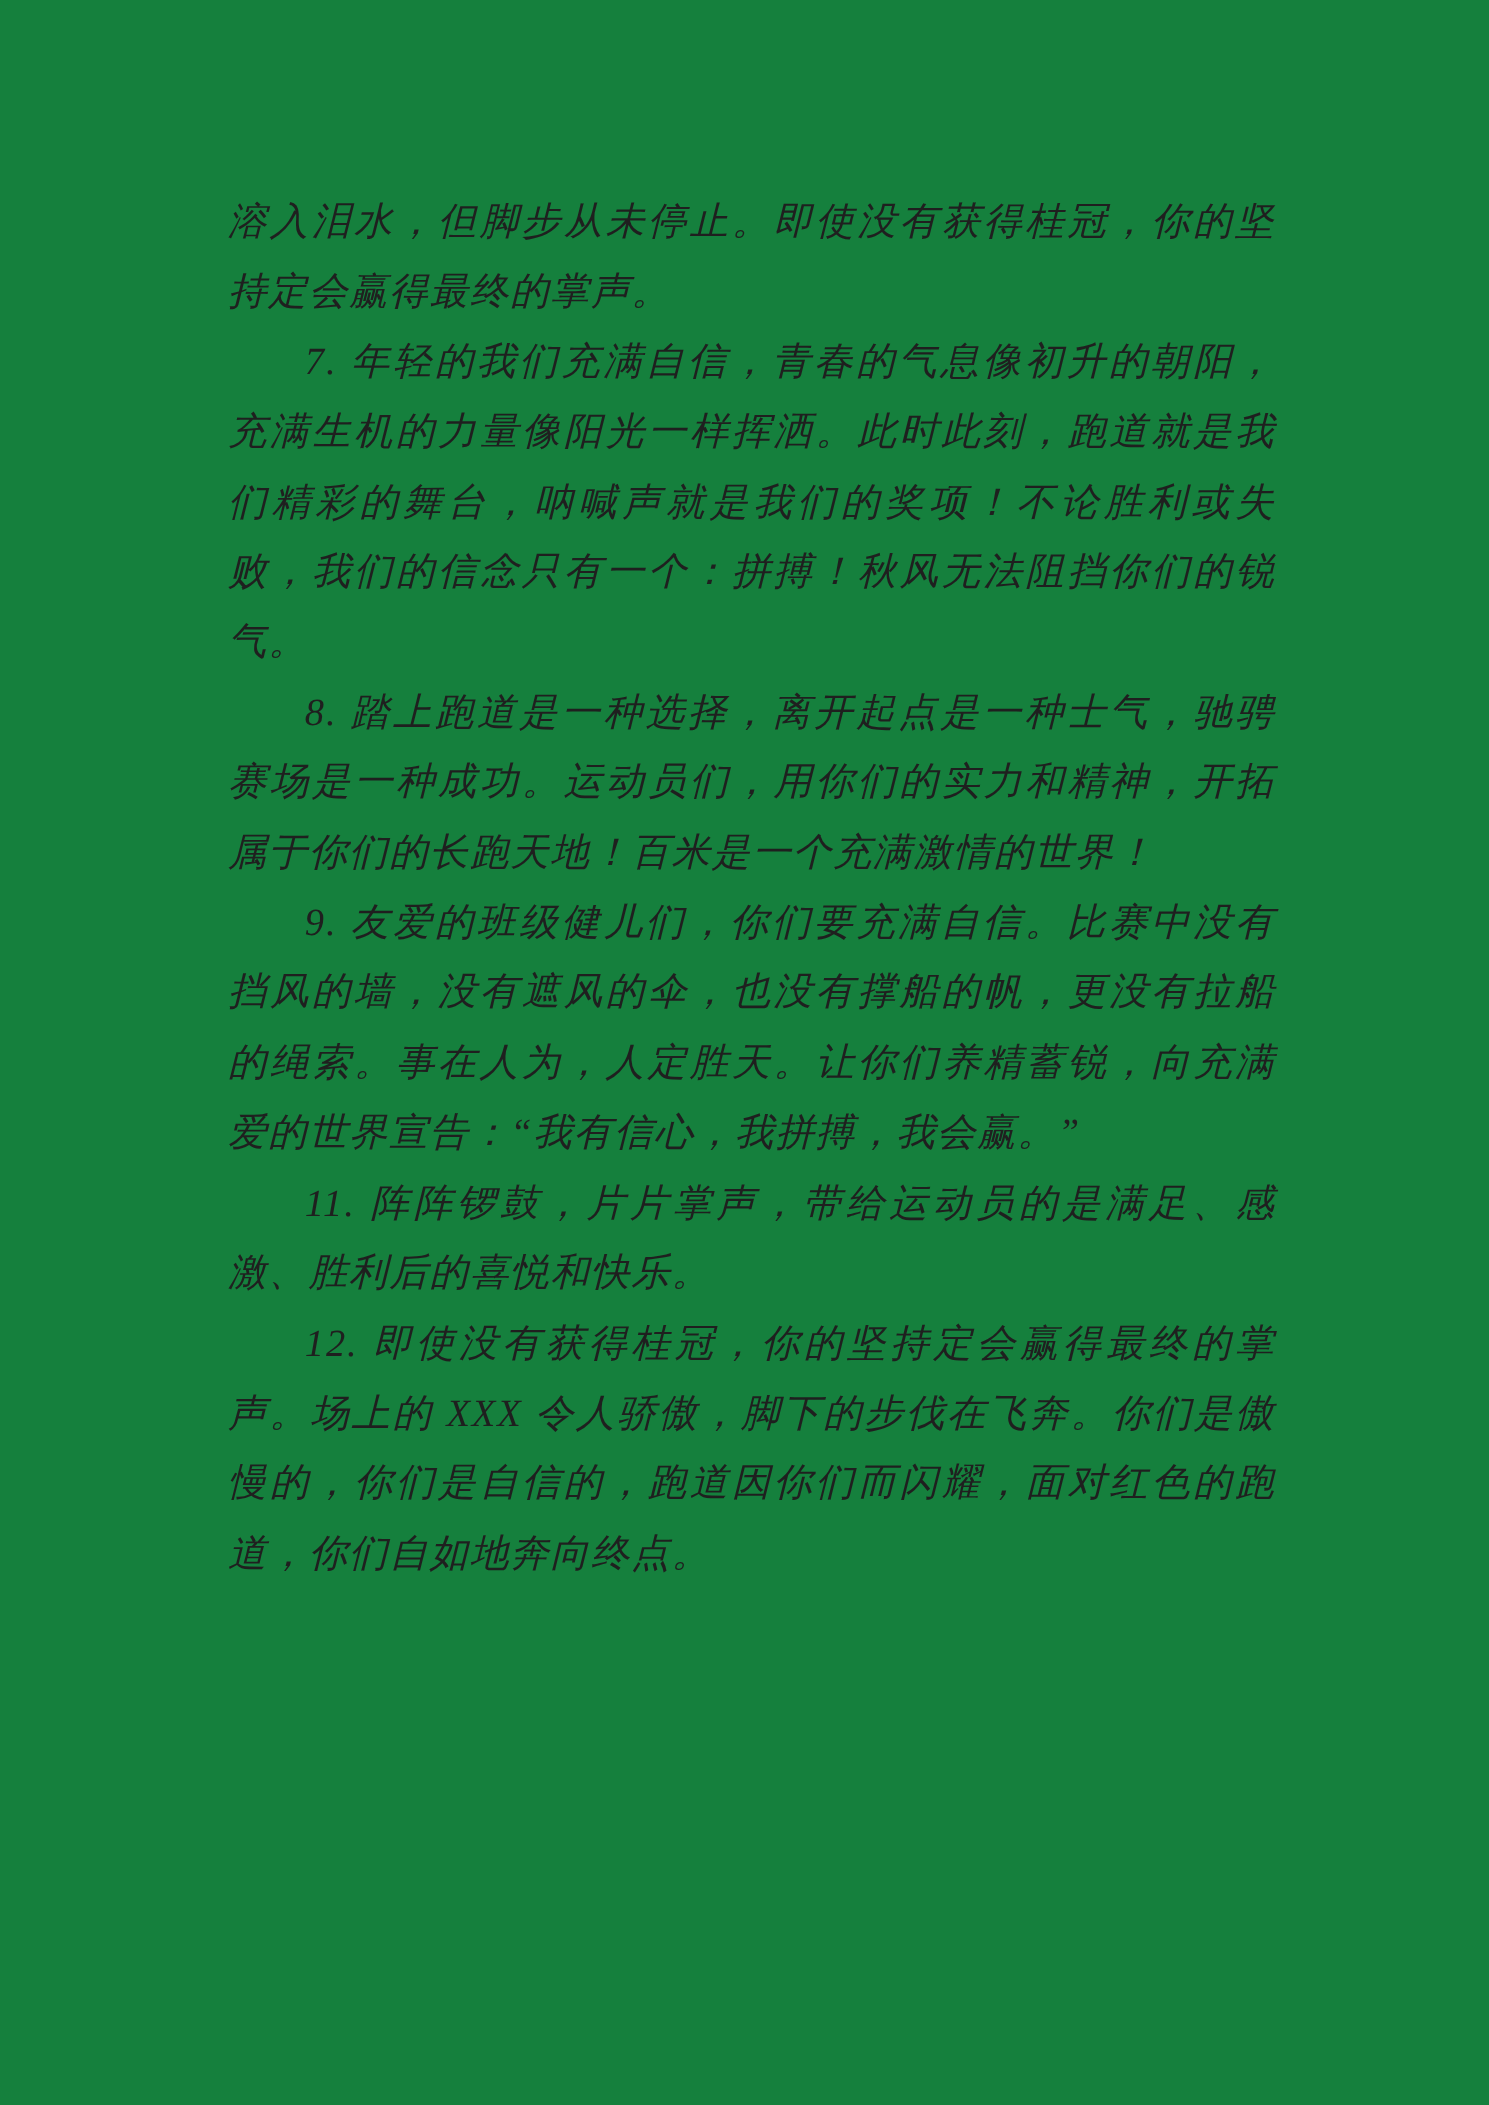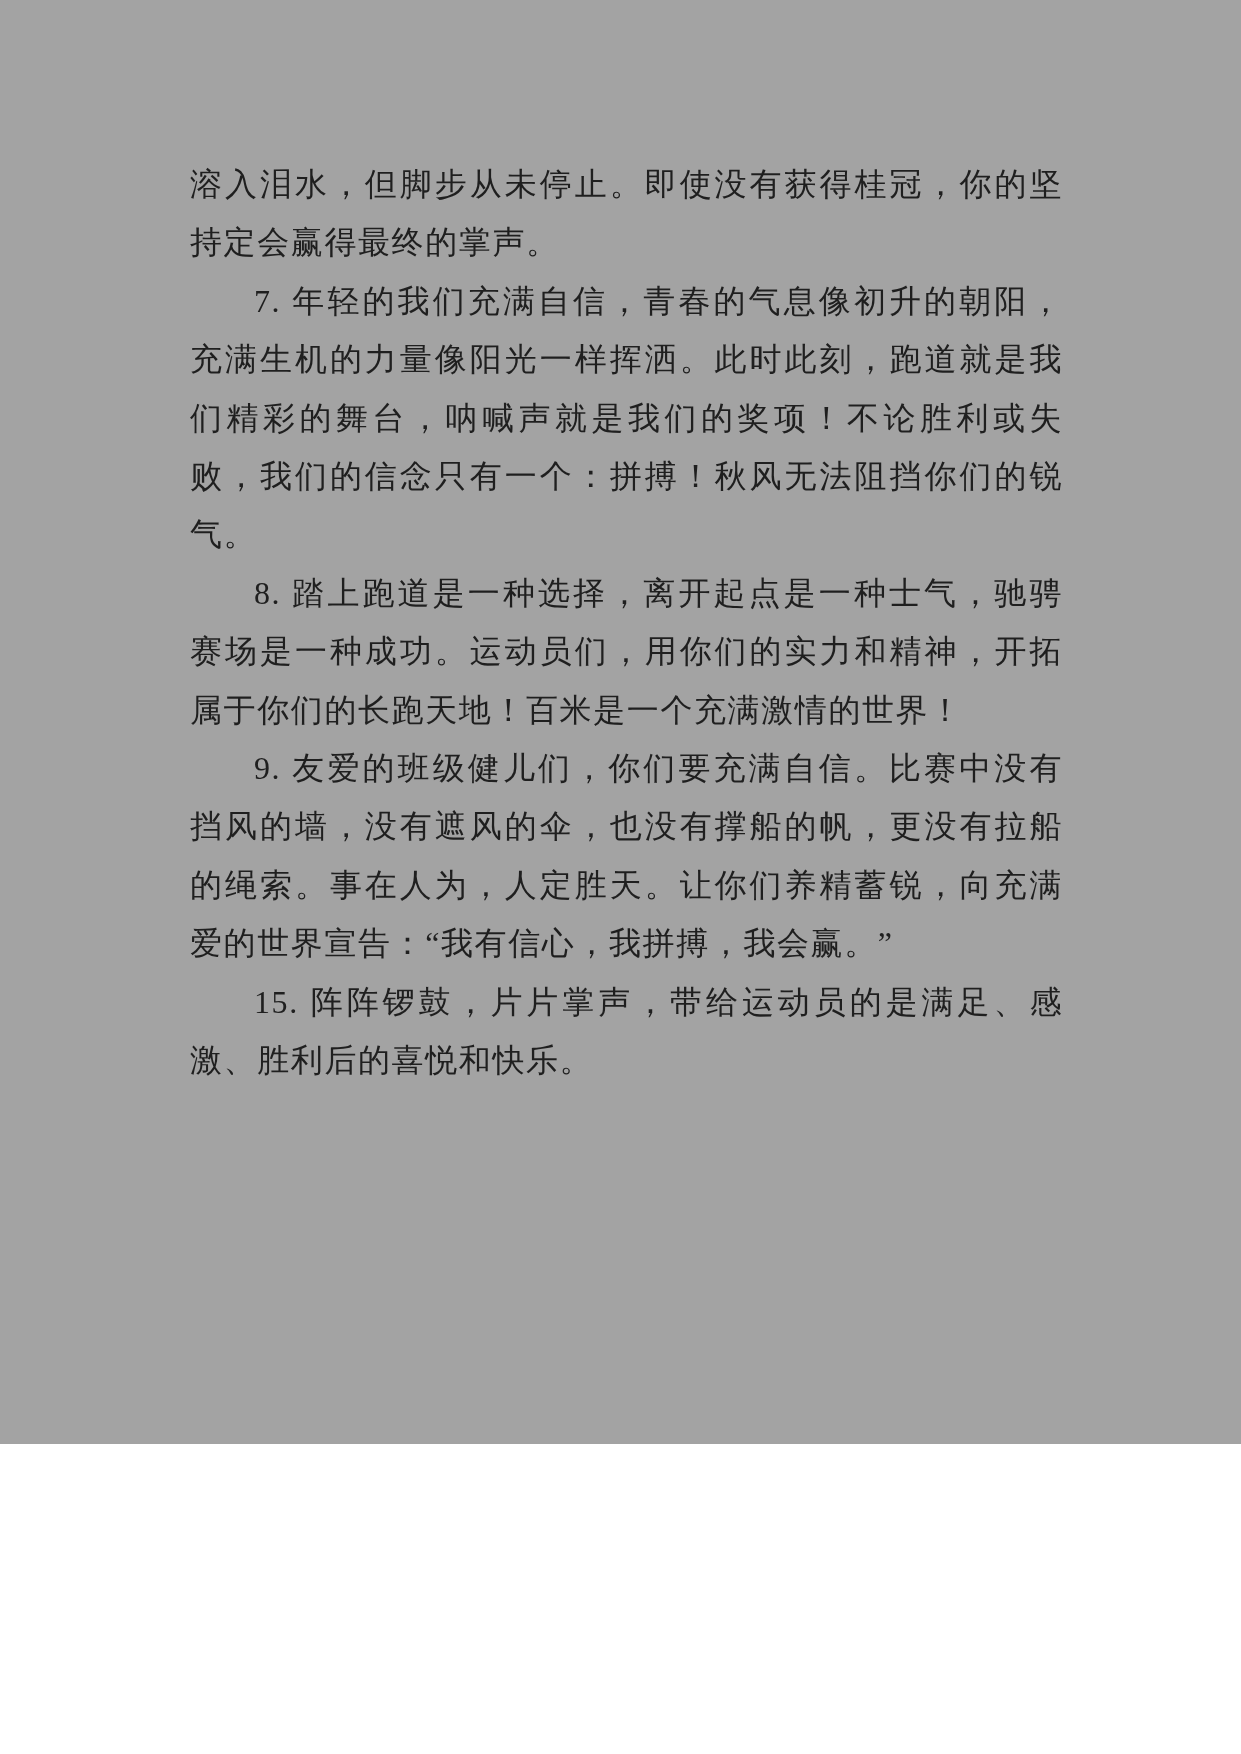--- a/index.html
+++ b/index.html
@@ -3,24 +3,25 @@
 <meta charset="utf-8">
 <style>
   html, body {
     margin: 0;
     padding: 0;
     background: #ffffff;
   }
   .page {
     position: relative;
     width: 1241px;
-    height: 1444px;
-    background: #a3a3a3;
+    height: 1754px;
+    background: #15803d;
     overflow: hidden;
     box-sizing: border-box;
+    font-style: italic;
   }
   .doc-content {
     position: absolute;
     top: 0;
     left: 0;
     width: 1241px;
     box-sizing: border-box;
     padding: 155px 178px 0 190px;
     font-family: "Liberation Serif", "DejaVu Serif", serif;
     font-size: 32px;
@@ -40,15 +41,16 @@
 </style>
 </head>
 <body>
 
 <div class="page">
   <div class="doc-content">
     <p>溶入泪水，但脚步从未停止。即使没有获得桂冠，你的坚持定会赢得最终的掌声。</p>
     <p class="indent">7. 年轻的我们充满自信，青春的气息像初升的朝阳，充满生机的力量像阳光一样挥洒。此时此刻，跑道就是我们精彩的舞台，呐喊声就是我们的奖项！不论胜利或失败，我们的信念只有一个：拼搏！秋风无法阻挡你们的锐气。</p>
     <p class="indent">8. 踏上跑道是一种选择，离开起点是一种士气，驰骋赛场是一种成功。运动员们，用你们的实力和精神，开拓属于你们的长跑天地！百米是一个充满激情的世界！</p>
     <p class="indent">9. 友爱的班级健儿们，你们要充满自信。比赛中没有挡风的墙，没有遮风的伞，也没有撑船的帆，更没有拉船的绳索。事在人为，人定胜天。让你们养精蓄锐，向充满爱的世界宣告：“我有信心，我拼搏，我会赢。”</p>
-    <p class="indent">15. 阵阵锣鼓，片片掌声，带给运动员的是满足、感激、胜利后的喜悦和快乐。</p>
+    <p class="indent">11. 阵阵锣鼓，片片掌声，带给运动员的是满足、感激、胜利后的喜悦和快乐。</p>
+    <p class="indent">12. 即使没有获得桂冠，你的坚持定会赢得最终的掌声。场上的 XXX 令人骄傲，脚下的步伐在飞奔。你们是傲慢的，你们是自信的，跑道因你们而闪耀，面对红色的跑道，你们自如地奔向终点。</p>
   </div>
 </div>
 
 </body></html>

